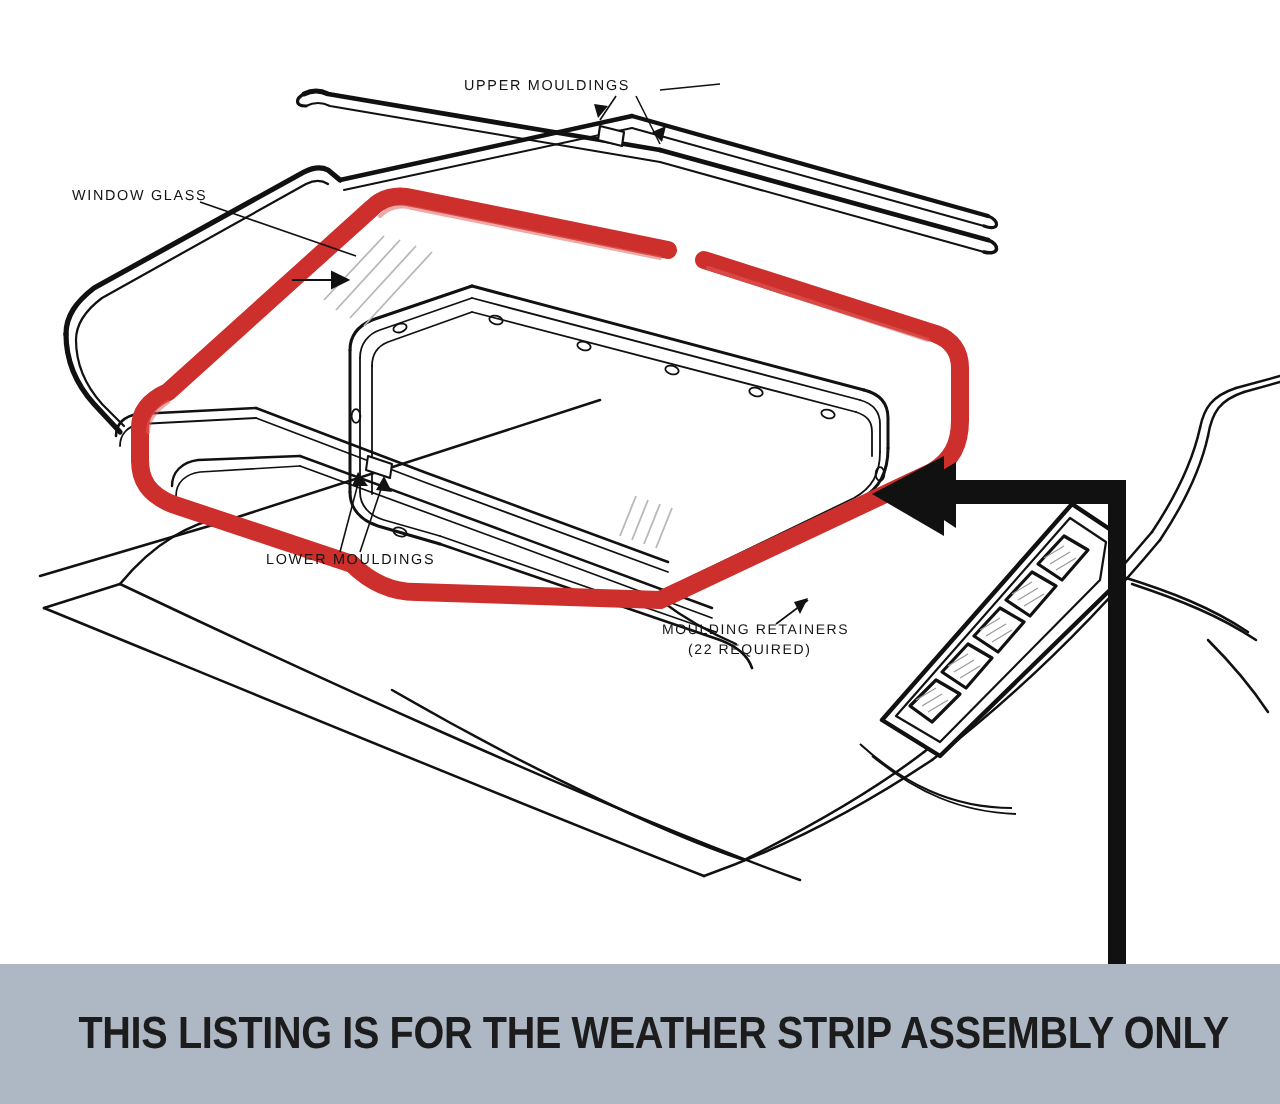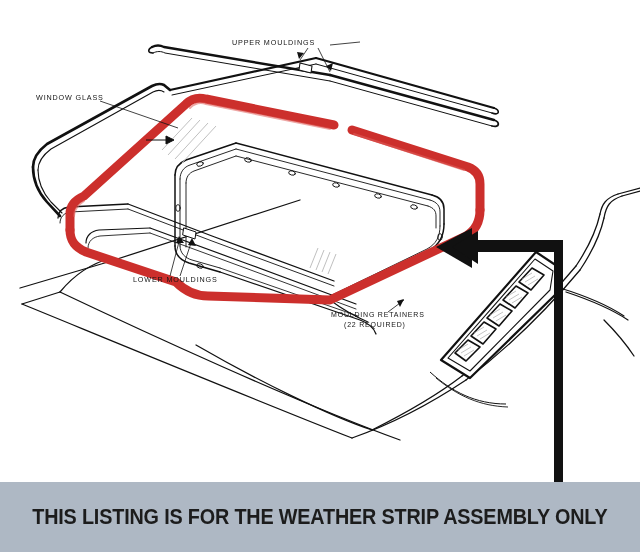--- a/index.html
+++ b/index.html
@@ -33,21 +33,21 @@
   }
   #banner {
     position: absolute;
     left: 0;
     top: 482px;
     width: 640px;
     height: 70px;
     background: #aeb8c4;
     display: flex;
     align-items: center;
-    justify-content: center;
+    justify-content: flex-start;
   }
   #banner-text {
     color: #1c1c1c;
     font-family: "Liberation Sans", sans-serif;
     font-weight: bold;
     font-size: 22.5px;
     letter-spacing: -0.2px;
     transform: scaleX(0.88);
     transform-origin: center center;
     white-space: nowrap;

